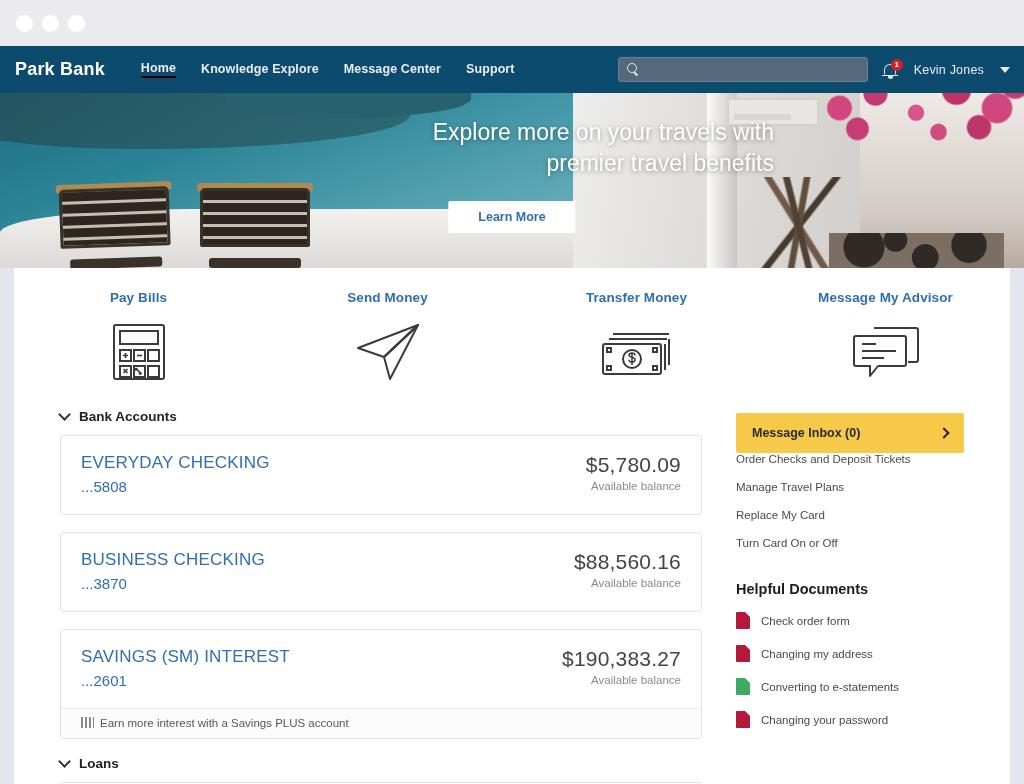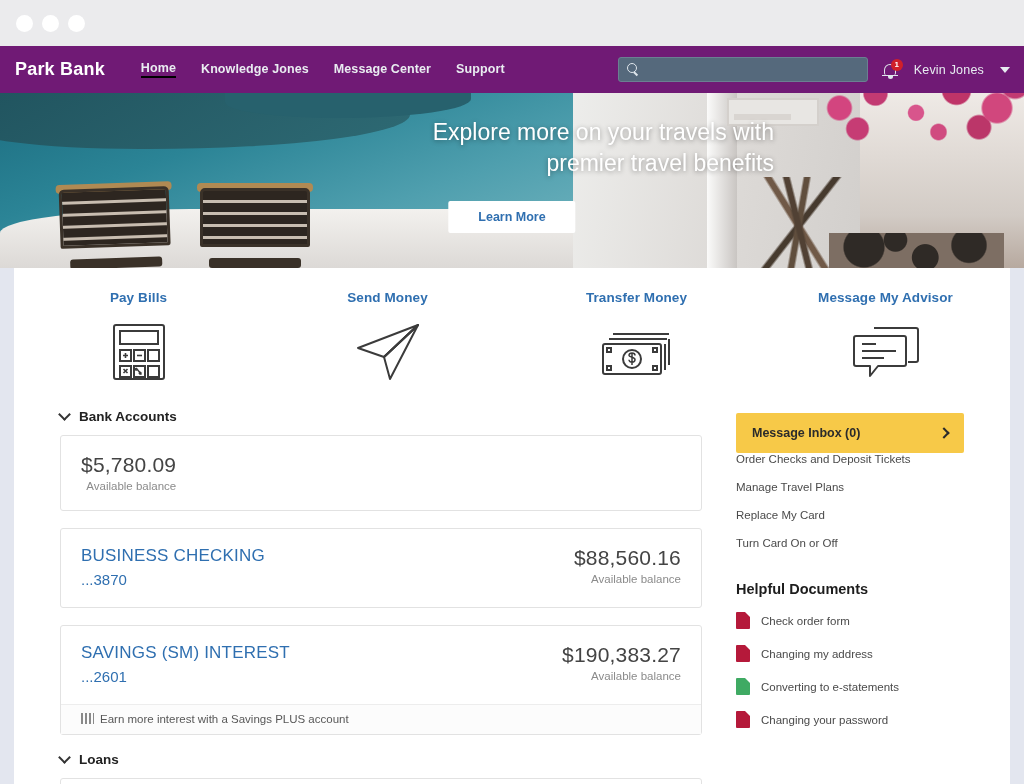--- a/index.html
+++ b/index.html
@@ -20,21 +20,21 @@
     padding-left: 16px;
   }
   .dot {
     width: 17px; height: 17px; border-radius: 50%;
     background: #ffffff; margin-right: 9px;
   }
 
   
   .navbar {
     height: 47px; width: 100%;
-    background: #701a75;
+    background: #0c4a6e;
     display: flex; align-items: center;
     padding: 0 14px 0 15px;
     position: relative; z-index: 5;
   }
   .brand {
     color: #ffffff; font-size: 18px; font-weight: bold;
     letter-spacing: .2px; margin-right: 36px;
   }
   .navlinks { display: flex; align-items: center; gap: 25px; }
   .navlink {
@@ -329,21 +329,21 @@
   <div class="chrome">
     <span class="dot"></span>
     <span class="dot"></span>
     <span class="dot"></span>
   </div>
 
   <div class="navbar">
     <div class="brand">Park Bank</div>
     <div class="navlinks">
       <a class="navlink active" href="#">Home</a>
-      <a class="navlink" href="#">Knowledge Jones</a>
+      <a class="navlink" href="#">Knowledge Explore</a>
       <a class="navlink" href="#">Message Center</a>
       <a class="navlink" href="#">Support</a>
     </div>
     <div class="nav-right">
       <div class="searchbox">
         <span class="search-ico"></span>
         <input class="search-input" type="text" placeholder="" style="">
       </div>
       <div class="bell-wrap">
         <span class="bell"></span>
@@ -456,20 +456,24 @@
 
       <div class="col-left">
 
         <div class="section-head">
           <span class="chev-down"></span>
           <span>Bank Accounts</span>
         </div>
 
         <div class="acct-card">
           <div class="acct-row">
+            <div>
+              <a class="acct-name" href="#">EVERYDAY CHECKING</a>
+              <span class="acct-num">...5808</span>
+            </div>
             <div class="acct-right">
               <span class="acct-bal">$5,780.09</span>
               <span class="acct-sub">Available balance</span>
             </div>
           </div>
         </div>
 
         <div class="acct-card">
           <div class="acct-row">
             <div>

